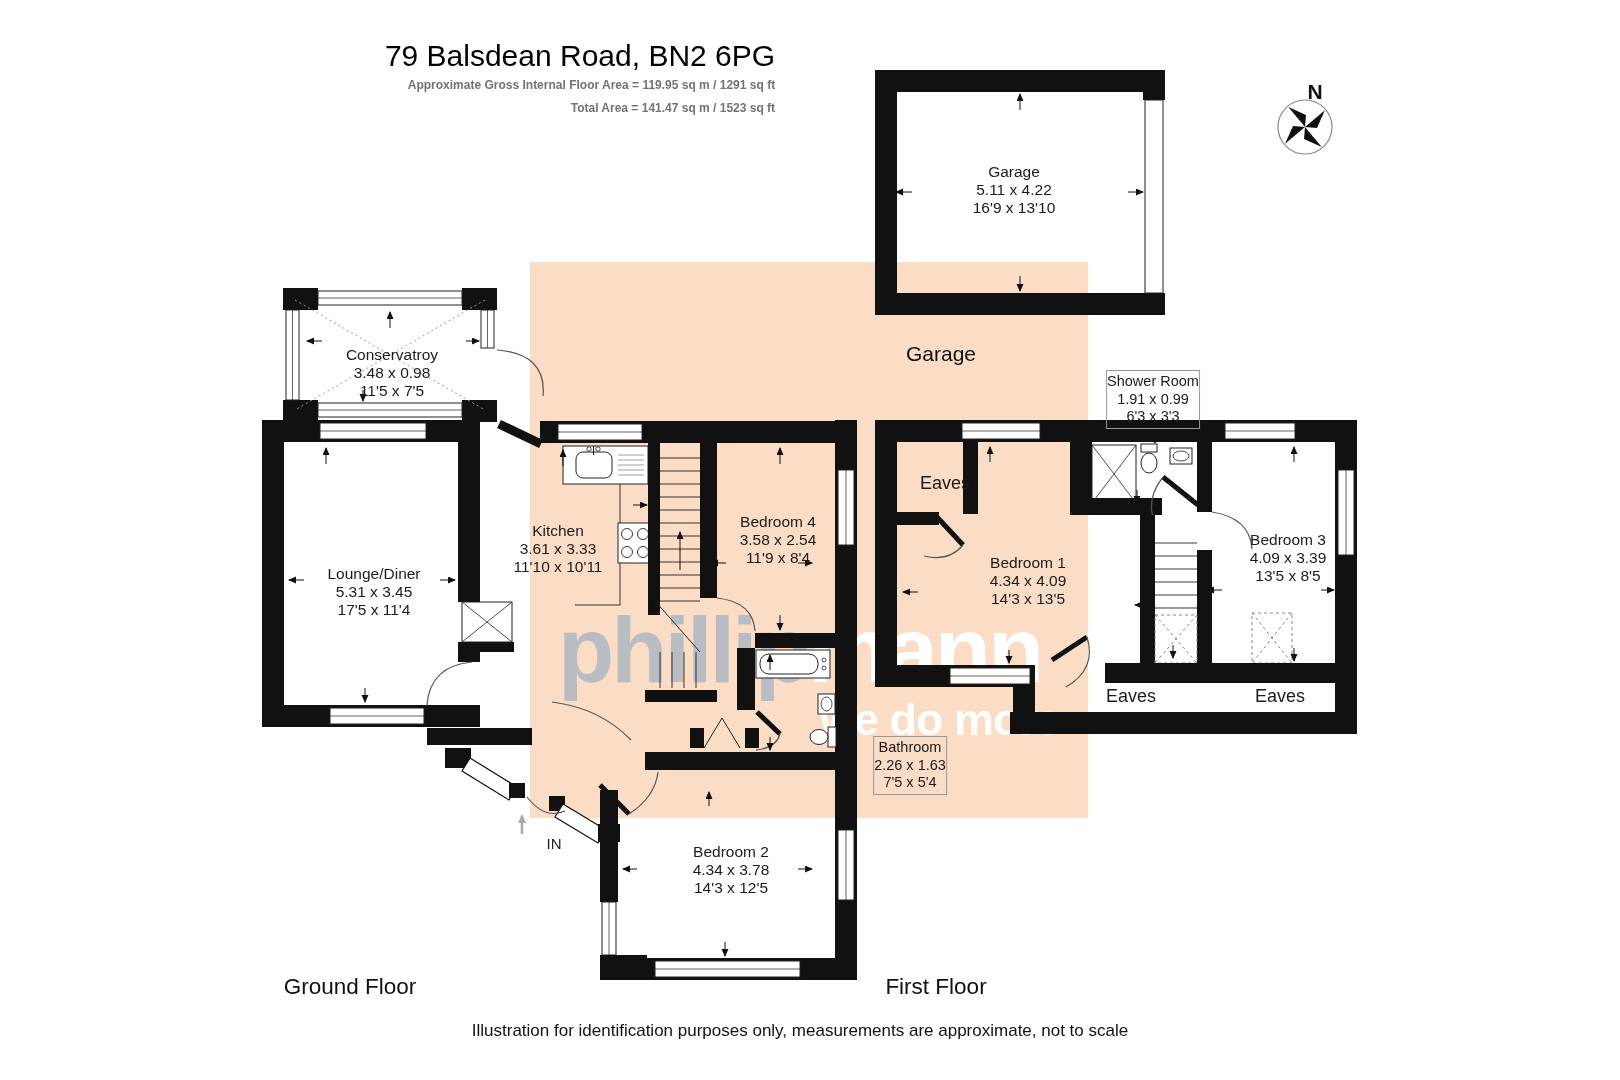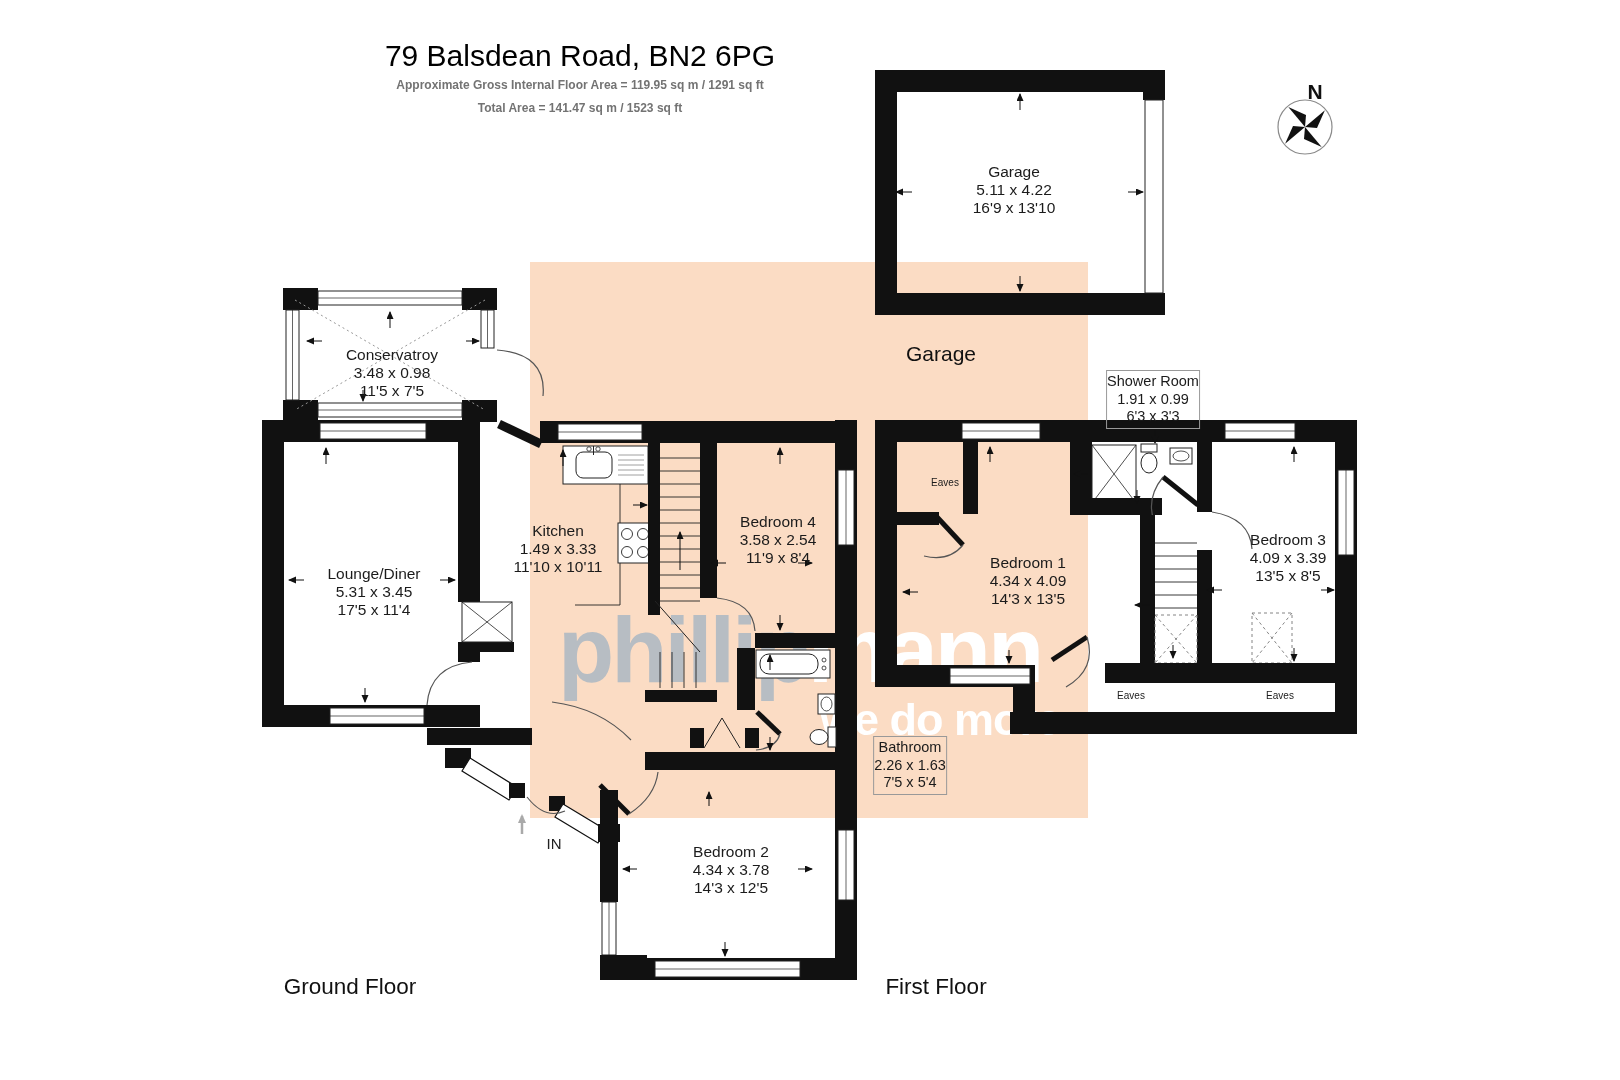--- a/index.html
+++ b/index.html
@@ -1,35 +1,35 @@
 <!DOCTYPE html>
 <html><head>
 <meta charset="utf-8">
 <style>
   html,body{margin:0;padding:0;background:#fff;}
   #stage{position:relative;width:1620px;height:1080px;background:#fff;overflow:hidden;
          font-family:"Liberation Sans","DejaVu Sans",sans-serif;color:#1b1b1b;}
   
-  #header{position:absolute;left:580px;top:38px;transform:translateX(-50%);text-align:center;white-space:nowrap;}
+  #header{position:absolute;left:580px;top:38px;transform:translateX(-50%);text-align:right;white-space:nowrap;}
   #header .title{font-size:30px;line-height:36px;font-weight:400;color:#000;}
   #header .subline{font-size:12px;line-height:23px;font-weight:bold;color:#737373;}
   
   #highlight{position:absolute;left:530px;top:262px;width:558px;height:556px;background:#fbdcc4;z-index:1;}
   
   .wm{position:absolute;z-index:2;font-weight:bold;white-space:nowrap;}
   #wm-brand{left:558px;top:598px;font-size:92px;letter-spacing:-3px;color:#b7bdc3;}
   #wm-brand .wm-white{color:#ffffff;}
   #wm-tag{left:820px;top:694px;font-size:45px;letter-spacing:-1px;color:#ffffff;}
   
   #plan{position:absolute;left:0;top:0;z-index:3;}
   
   .rlabel{position:absolute;z-index:4;transform:translateX(-50%);text-align:center;
           font-size:15.5px;line-height:18px;white-space:nowrap;color:#1b1b1b;}
   .boxed{border:1px solid #999;padding:2px 0;font-size:14.5px;line-height:17.5px;background:transparent;}
-  .single{font-size:10px;padding-left:8px;}
+  .single{font-size:18px;padding-left:8px;}
   .arealabel{position:absolute;z-index:4;transform:translateX(-50%);font-size:21px;color:#111;white-space:nowrap;}
   .floorlabel{position:absolute;z-index:4;transform:translateX(-50%);font-size:22.5px;color:#111;white-space:nowrap;}
   #in-label{position:absolute;z-index:4;transform:translateX(-50%);font-size:15px;color:#222;margin-left:32px;}
   #north-label{position:absolute;z-index:4;transform:translateX(-50%);font-size:21px;font-weight:bold;color:#111;}
   #disclaimer{position:absolute;left:800px;top:1021px;transform:translateX(-50%);z-index:4;
               font-size:17px;color:#111;white-space:nowrap;}
 </style>
 </head>
 <body>
 
@@ -384,21 +384,21 @@
   </div>
 
   <div class="rlabel" style="left:374px;top:565px">
     <div>Lounge/Diner</div>
     <div>5.31 x 3.45</div>
     <div>17'5 x 11'4</div>
   </div>
 
   <div class="rlabel" style="left:558px;top:522px">
     <div>Kitchen</div>
-    <div>1.49 x 3.33</div>
+    <div>3.61 x 3.33</div>
     <div>11'10 x 10'11</div>
   </div>
 
   <div class="rlabel" style="left:778px;top:513px">
     <div>Bedroom 4</div>
     <div>3.58 x 2.54</div>
     <div>11'9 x 8'4</div>
   </div>
 
   <div class="rlabel boxed" style="left:910px;top:736px">
@@ -437,14 +437,15 @@
   <div class="rlabel single" style="left:1127px;top:687px">Eaves</div>
   <div class="rlabel single" style="left:1276px;top:687px">Eaves</div>
 
   <div id="in-label" style="left:522px;top:835px">IN</div>
 
   <div id="north-label" style="left:1315px;top:80px">N</div>
 
   <div class="floorlabel" style="left:350px;top:974px">Ground Floor</div>
   <div class="floorlabel" style="left:936px;top:974px">First Floor</div>
 
+  <div id="disclaimer">Illustration for identification purposes only, measurements are approximate, not to scale</div>
 
 </div>
 
 </body></html>

